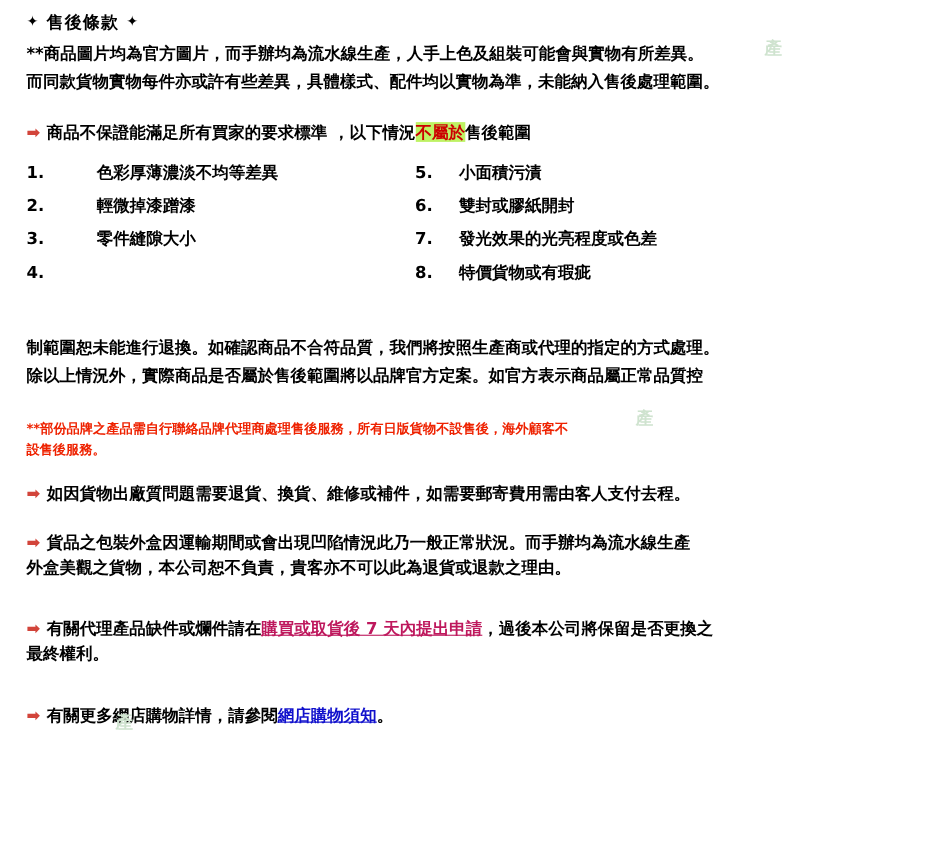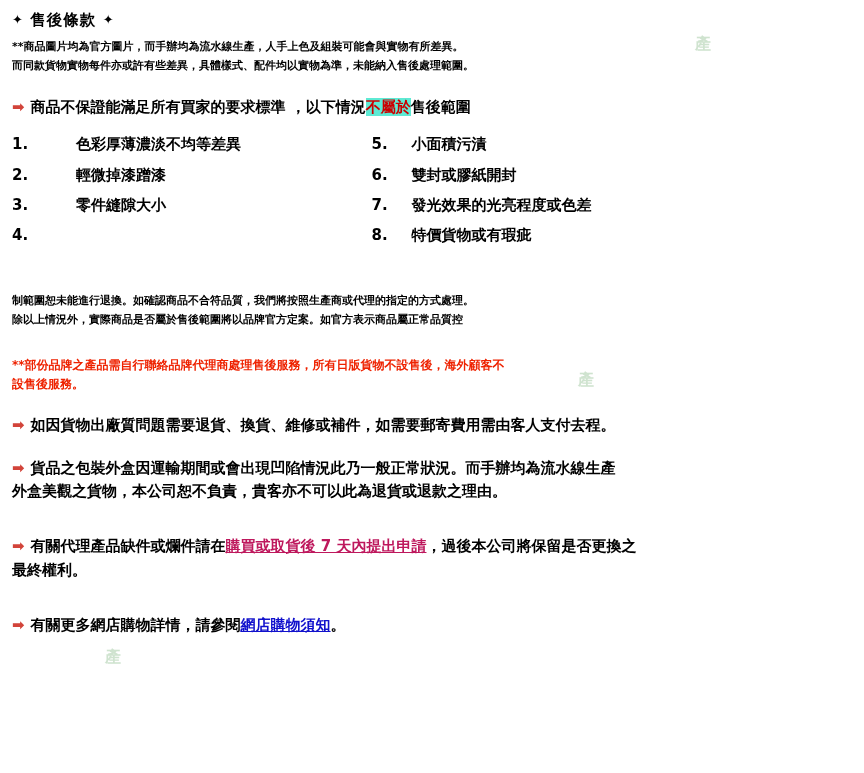--- a/index.html
+++ b/index.html
@@ -10,58 +10,58 @@
   body {
     width: 864px;
     height: 773px;
     font-family: "DejaVu Sans", "Liberation Sans", sans-serif;
     color: #000000;
     font-size: 15px;
     line-height: 1.55;
     overflow: hidden;
   }
   .page {
-    padding: 6px 14px 0 12px;
+    padding: 6px 14px 0 24px;
     box-sizing: border-box;
     width: 720px;
   }
   .title-line {
     font-weight: bold;
     font-size: 15.5px;
     letter-spacing: 1px;
     margin: 2px 0 6px 0;
   }
   .diamond {
     font-size: 13px;
     vertical-align: 1px;
   }
   .para {
     margin: 0 0 2px 0;
     text-align: justify;
-    font-size: 11px;
+    font-size: 15px;
   }
   .para.bold {
     font-weight: bold;
   }
   .spacer-sm { height: 12px; }
   .spacer-md { height: 20px; }
   .spacer-lg { height: 26px; }
   .arrow-line {
     font-weight: bold;
     font-size: 15px;
     margin: 0;
   }
   .arrow {
     color: #d2443a;
     font-weight: bold;
     margin-right: 6px;
     font-size: 15px;
   }
   .hl-yellow {
-    background: #5eead4;
+    background: #bef264;
     color: #cc0000;
     font-weight: bold;
   }
   .list-wrap {
     display: flex;
     margin-top: 14px;
   }
   .list-col {
     width: 430px;
   }

